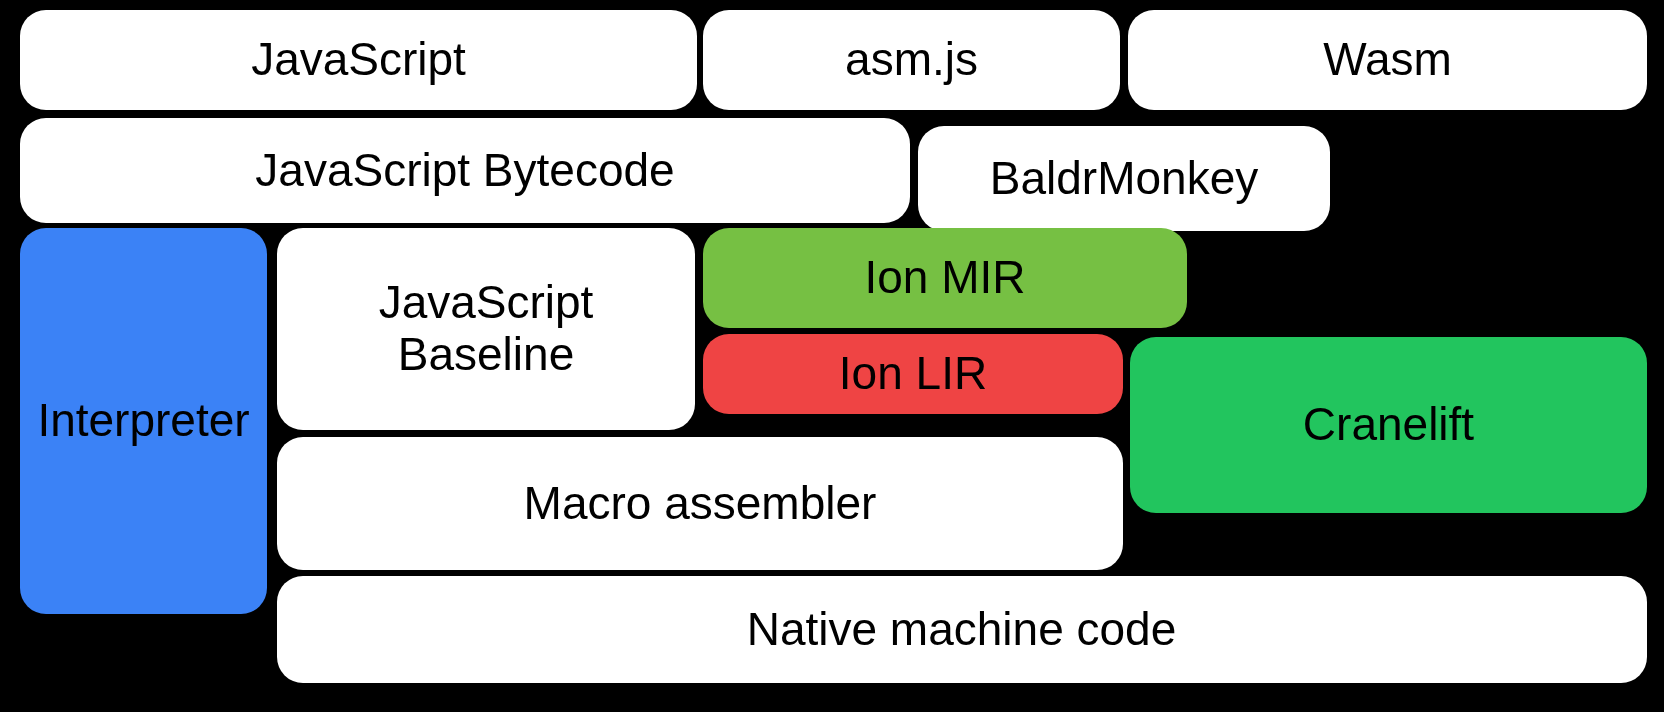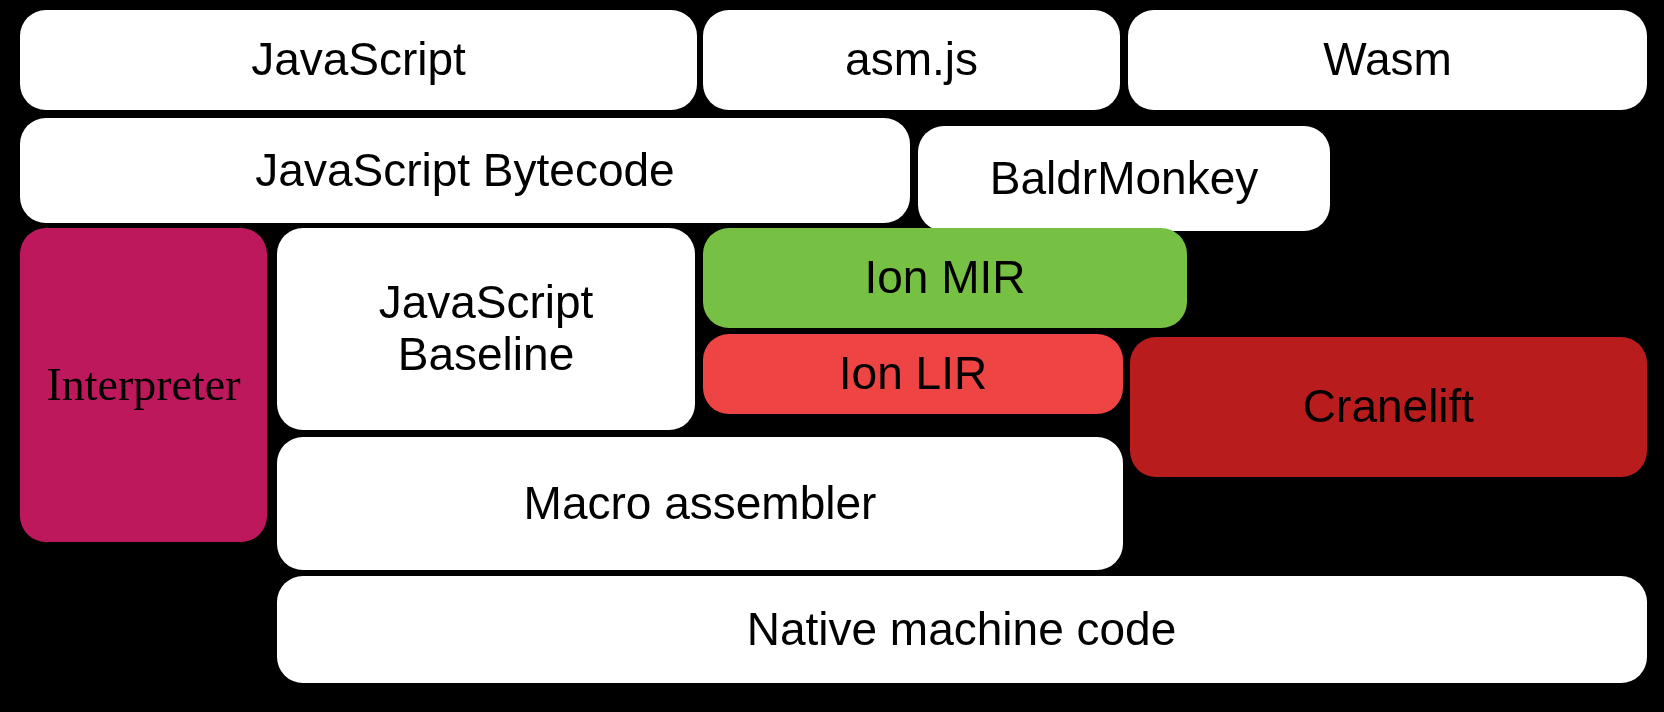--- a/index.html
+++ b/index.html
@@ -34,21 +34,21 @@
 </style>
 </head>
 <body>
 
 <div id="diagram" style="width: 1664px; height: 712px; background: rgb(0, 0, 0); border-radius: 31px;">
     <div class="node" style="left: 20px; top: 10px; width: 677px; height: 100px; background: rgb(255, 255, 255); color: rgb(0, 0, 0);">JavaScript</div>
     <div class="node" style="left: 703px; top: 10px; width: 417px; height: 100px; background: rgb(255, 255, 255); color: rgb(0, 0, 0);">asm.js</div>
     <div class="node" style="left: 1128px; top: 10px; width: 519px; height: 100px; background: rgb(255, 255, 255); color: rgb(0, 0, 0);">Wasm</div>
     <div class="node" style="left: 20px; top: 118px; width: 890px; height: 105px; background: rgb(255, 255, 255); color: rgb(0, 0, 0);">JavaScript Bytecode</div>
     <div class="node" style="left: 918px; top: 126px; width: 412px; height: 105px; background: rgb(255, 255, 255); color: rgb(0, 0, 0);">BaldrMonkey</div>
-    <div class="node" style="left: 20px; top: 228px; width: 247px; height: 314px; background: #be185d; color: rgb(0, 0, 0); font-family: Liberation Serif, serif;">Interpreter</div>
+    <div class="node" style="left: 20px; top: 228px; width: 247px; height: 386px; background: #3b82f6; color: rgb(0, 0, 0);">Interpreter</div>
     <div class="node" style="left: 277px; top: 228px; width: 418px; height: 202px; background: rgb(255, 255, 255); color: rgb(0, 0, 0);">JavaScript
 Baseline</div>
     <div class="node" style="left: 703px; top: 228px; width: 484px; height: 100px; background: rgb(118, 192, 67); color: #000000;">Ion MIR</div>
     <div class="node" style="left: 703px; top: 334px; width: 420px; height: 80px; background: #ef4444; color: rgb(0, 0, 0);">Ion LIR</div>
-    <div class="node" style="left: 1130px; top: 337px; width: 517px; height: 140px; background: #b91c1c; color: rgb(0, 0, 0);">Cranelift</div>
+    <div class="node" style="left: 1130px; top: 337px; width: 517px; height: 176px; background: #22c55e; color: rgb(0, 0, 0);">Cranelift</div>
     <div class="node" style="left: 277px; top: 437px; width: 846px; height: 133px; background: rgb(255, 255, 255); color: rgb(0, 0, 0);">Macro assembler</div>
     <div class="node" style="left: 277px; top: 576px; width: 1370px; height: 107px; background: rgb(255, 255, 255); color: rgb(0, 0, 0); padding-left: 7px;">Native machine code</div>
   </div>
 
 </body></html>

